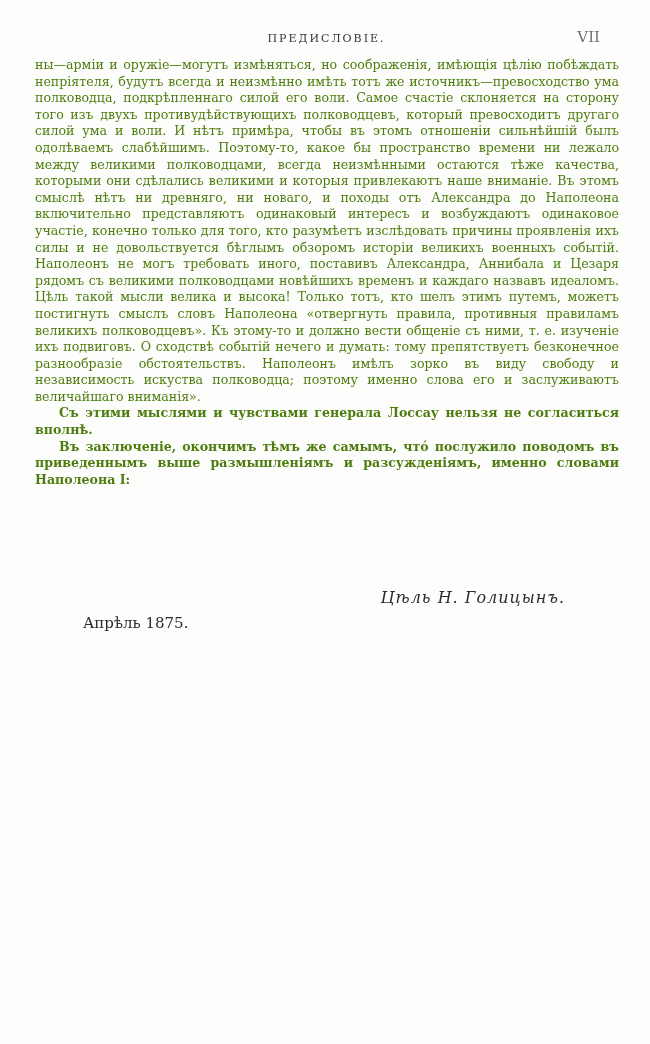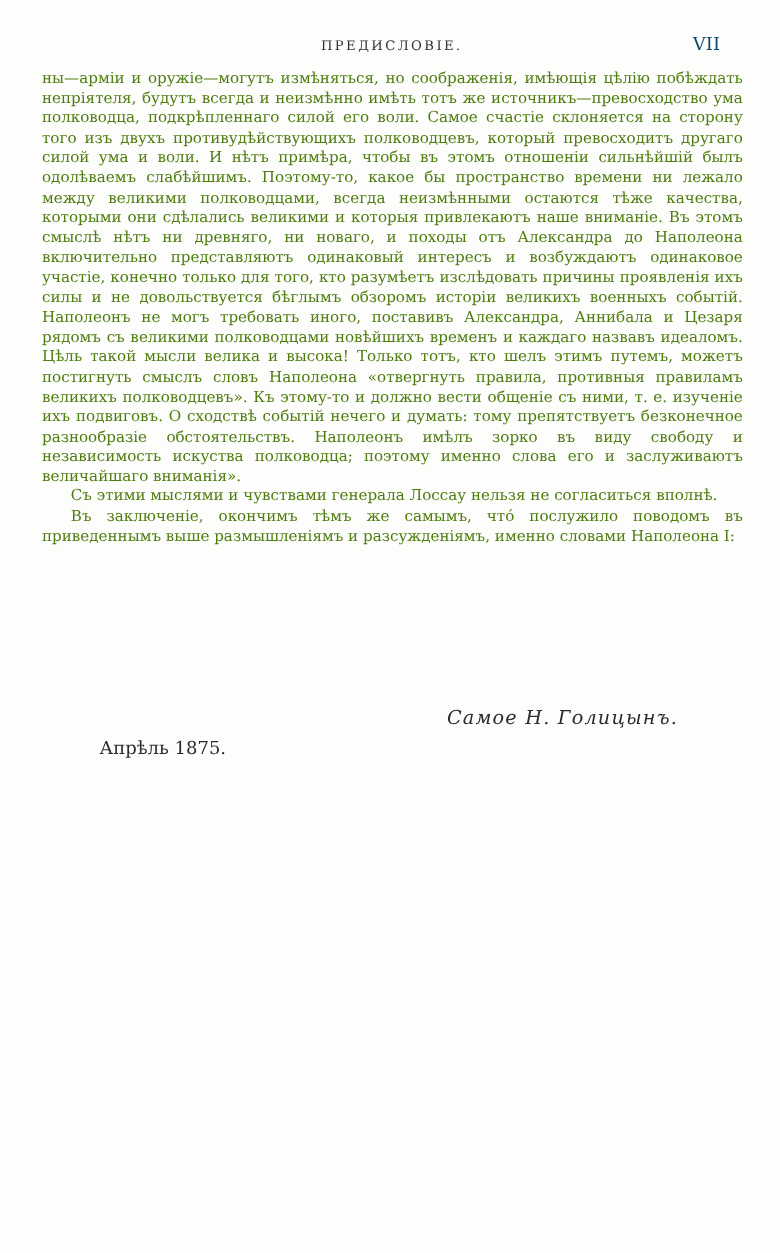--- a/index.html
+++ b/index.html
@@ -32,38 +32,39 @@
     text-align: center;
     font-size: 11px;
     letter-spacing: 2px;
     color: #333;
   }
   .page-number {
     position: absolute;
     right: 18px;
     top: -4px;
     font-size: 15px;
-    color: #0c4a6e;
+    color: #737373;
   }
   .body-text {
     position: absolute;
     top: 57px;
     left: 35px;
     width: 584px;
     font-size: 12.6px;
     line-height: 16.6px;
     text-align: justify;
     color: #4d7c0f;
   }
   .body-text p {
     margin: 0;
     padding: 0;
   }
   .body-text p.indent {
     text-indent: 24px;
+    font-weight: bold;
   }
   .signature {
     position: absolute;
     top: 588px;
     right: 85px;
     font-size: 16px;
     font-style: italic;
     letter-spacing: 1px;
     color: #2b2b2b;
   }
@@ -84,17 +85,17 @@
     <div class="header-title">ПРЕДИСЛОВІЕ.</div>
     <div class="page-number">VII</div>
   </div>
 
   <div class="body-text">
     <p>ны—арміи и оружіе—могутъ измѣняться, но соображенія, имѣющія цѣлію побѣждать непріятеля, будутъ всегда и неизмѣнно имѣть тотъ же источникъ—превосходство ума полководца, подкрѣпленнаго силой его воли. Самое счастіе склоняется на сторону того изъ двухъ противудѣйствующихъ полководцевъ, который превосходитъ другаго силой ума и воли. И нѣтъ примѣра, чтобы въ этомъ отношеніи сильнѣйшій былъ одолѣваемъ слабѣйшимъ. Поэтому-то, какое бы пространство времени ни лежало между великими полководцами, всегда неизмѣнными остаются тѣже качества, которыми они сдѣлались великими и которыя привлекаютъ наше вниманіе. Въ этомъ смыслѣ нѣтъ ни древняго, ни новаго, и походы отъ Александра до Наполеона включительно представляютъ одинаковый интересъ и возбуждаютъ одинаковое участіе, конечно только для того, кто разумѣетъ изслѣдовать причины проявленія ихъ силы и не довольствуется бѣглымъ обзоромъ исторіи великихъ военныхъ событій. Наполеонъ не могъ требовать иного, поставивъ Александра, Аннибала и Цезаря рядомъ съ великими полководцами новѣйшихъ временъ и каждаго назвавъ идеаломъ. Цѣль такой мысли велика и высока! Только тотъ, кто шелъ этимъ путемъ, можетъ постигнуть смыслъ словъ Наполеона «отвергнуть правила, противныя правиламъ великихъ полководцевъ». Къ этому-то и должно вести общеніе съ ними, т. е. изученіе ихъ подвиговъ. О сходствѣ событій нечего и думать: тому препятствуетъ безконечное разнообразіе обстоятельствъ. Наполеонъ имѣлъ зорко въ виду свободу и независимость искуства полководца; поэтому именно слова его и заслуживаютъ величайшаго вниманія».</p>
     <p class="indent">Съ этими мыслями и чувствами генерала Лоссау нельзя не согласиться вполнѣ.</p>
     <p class="indent">Въ заключеніе, окончимъ тѣмъ же самымъ, чтó послужило поводомъ въ приведеннымъ выше размышленіямъ и разсужденіямъ, именно словами Наполеона I:</p>
   </div>
 
-  <div class="signature">Самое Н. Голицынъ.</div>
+  <div class="signature">Цѣль Н. Голицынъ.</div>
 
   <div class="date-line">Апрѣль 1875.</div>
 
 </div>
 
 </body></html>

